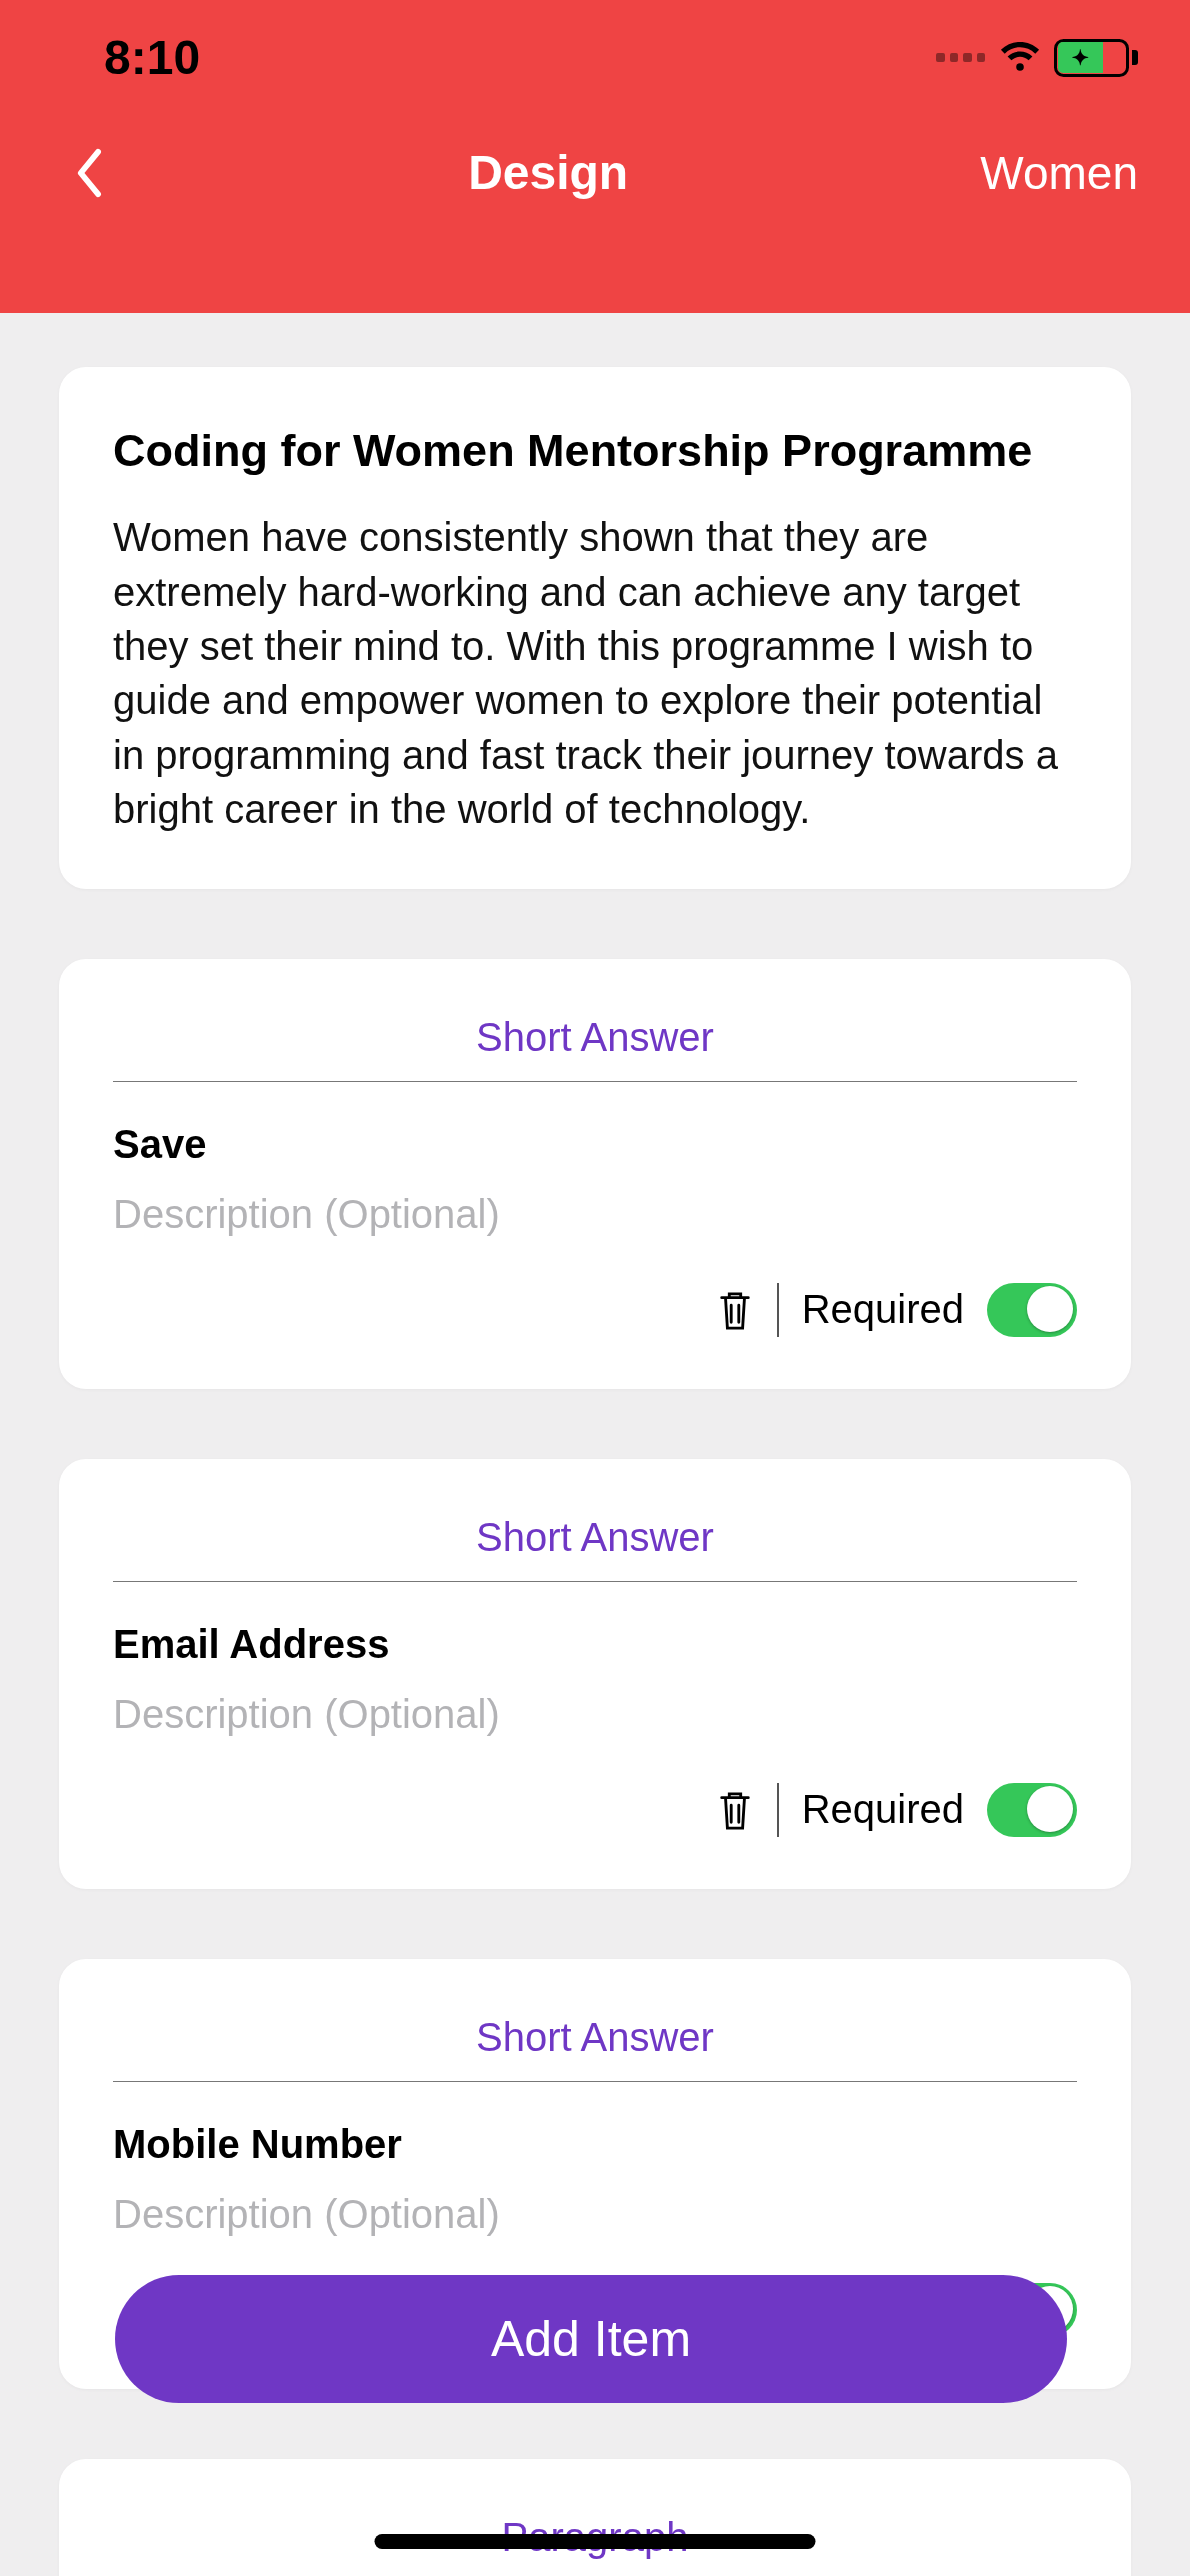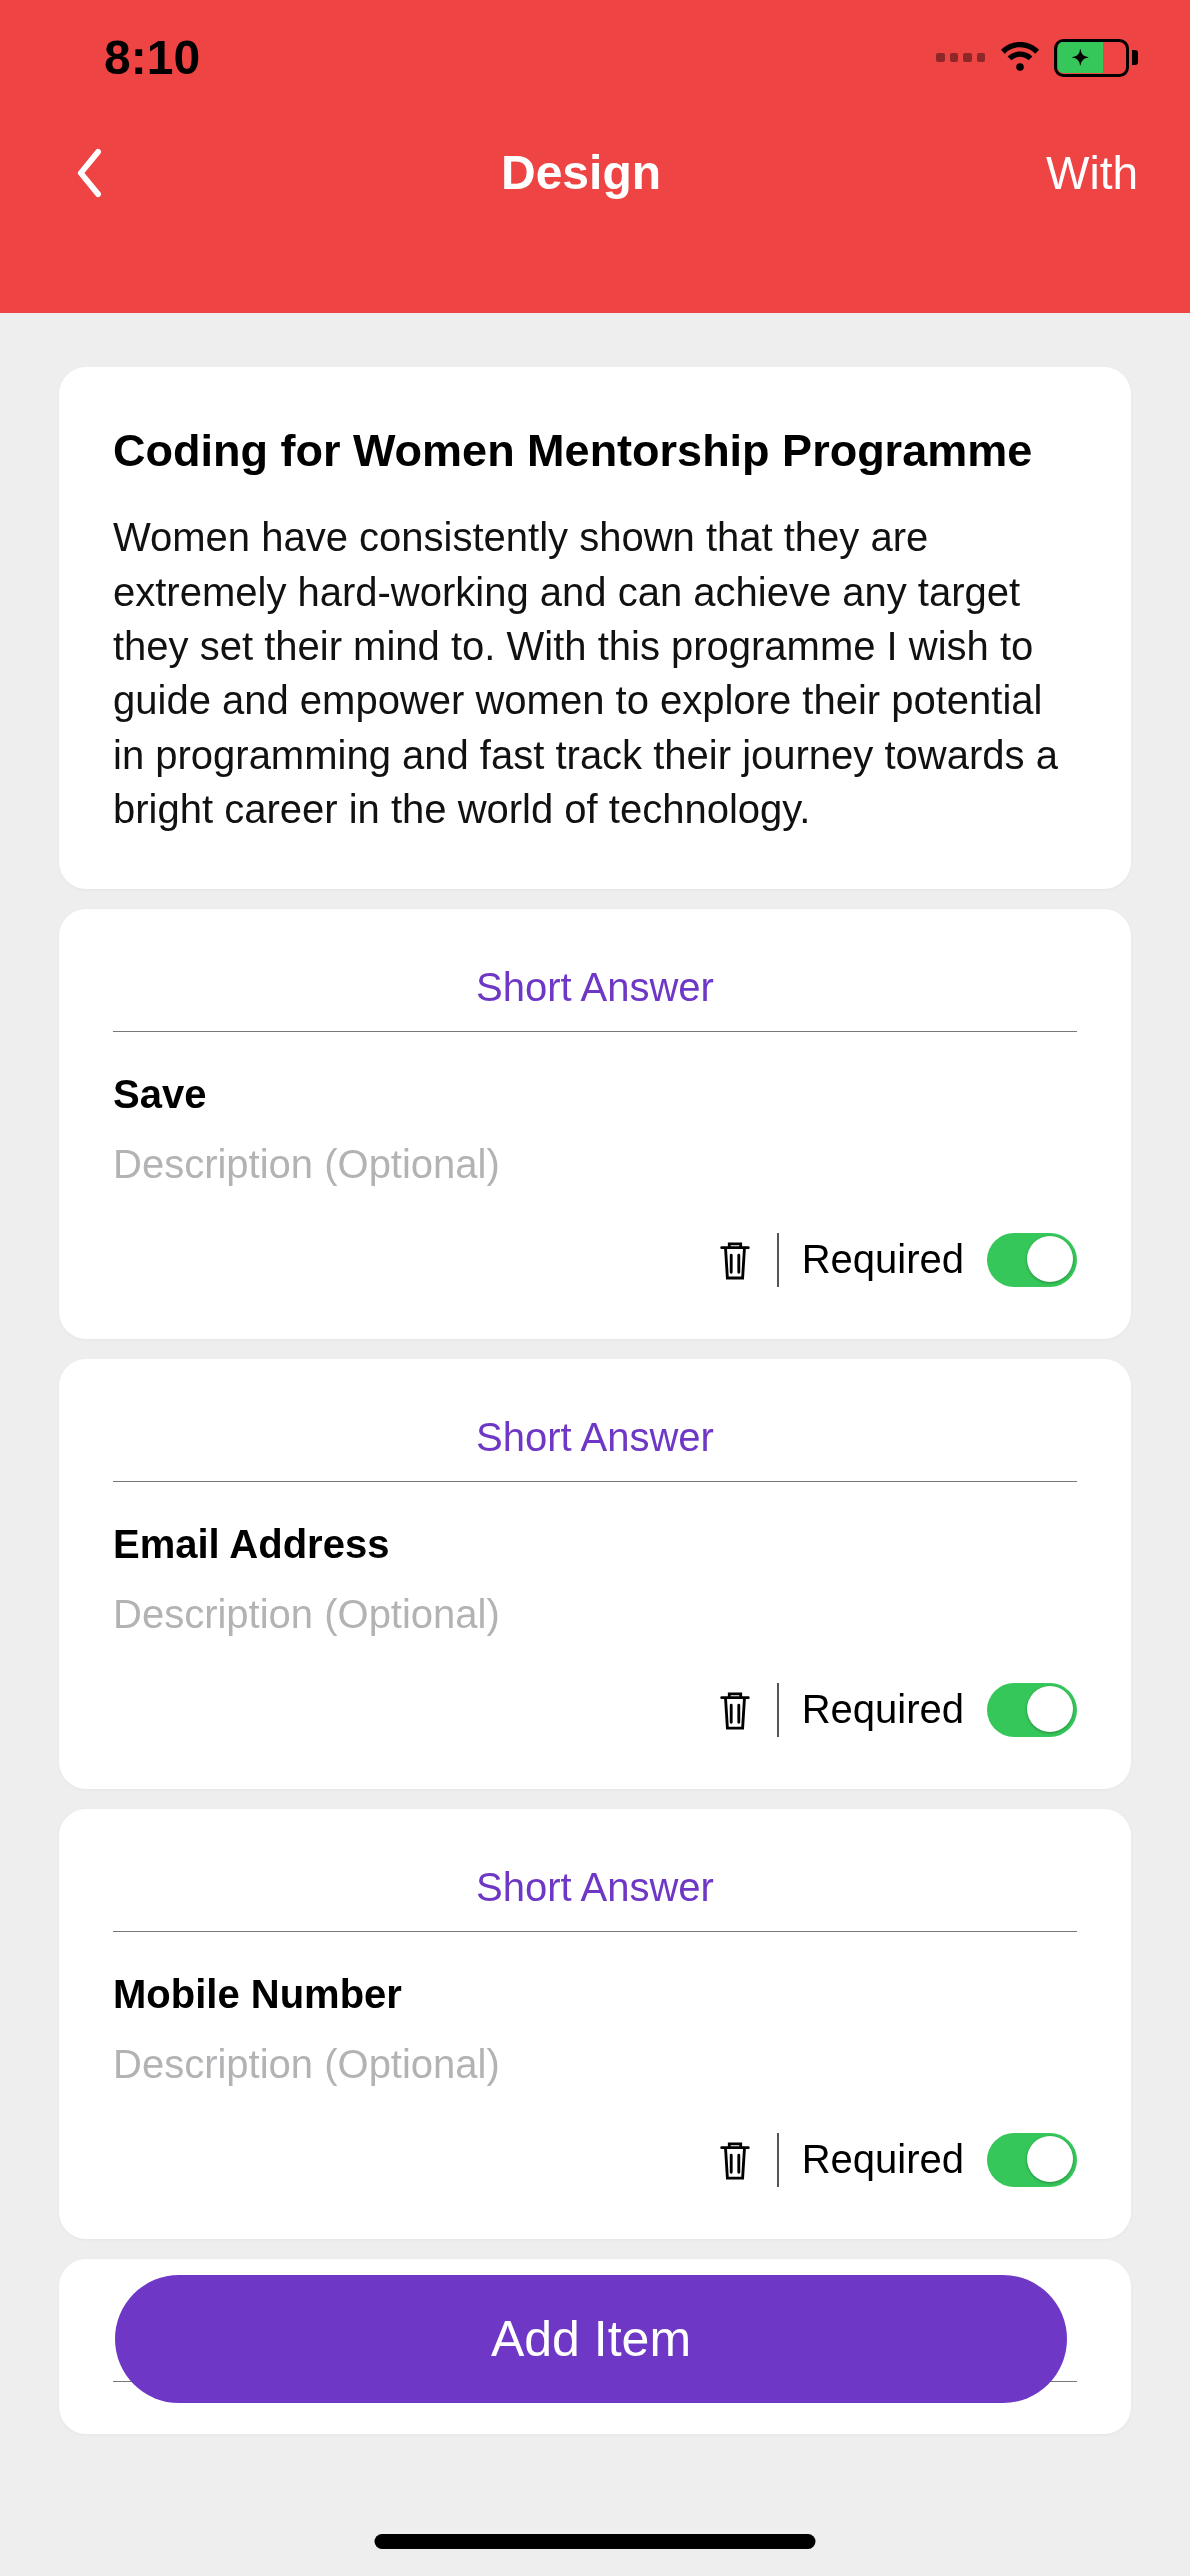--- a/index.html
+++ b/index.html
@@ -61,21 +61,21 @@
   
   .content {
     padding: 54px 59px 0 59px;
     height: calc(2576px - 253px);
     overflow: hidden;
   }
   .card {
     background: #fff;
     border-radius: 27px;
     padding: 56px 54px 52px 54px;
-    margin-bottom: 20px;
+    margin-bottom: 70px;
     box-shadow: 0 1px 3.8px rgba(0,0,0,0.04);
   }
   .form-title { font-size:45px; font-weight:700; color:#000; margin-bottom:31px; line-height:1.25; }
   .form-desc  { font-size:40px; color:#111; line-height:1.36; }
 
   .type-row {
     text-align: center;
     font-size: 40px;
     font-weight: 500;
     color: #6f37c5;
@@ -145,21 +145,21 @@
       </span>
     </div>
   </div>
   <div class="nav-bar">
     <div class="back-btn">
       <svg viewBox="0 0 30 52">
           <path d="M26 4L8 26l18 22" stroke="#fff" stroke-width="6" fill="none" stroke-linecap="round" stroke-linejoin="round"></path>
         </svg>
     </div>
     <div class="nav-title">Design</div>
-    <div class="nav-save">With</div>
+    <div class="nav-save">Women</div>
   </div>
 </div>
 
 <div class="content">
 
   <div class="card">
     <div class="form-title">Coding for Women Mentorship Programme</div>
     <div class="form-desc">Women have consistently shown that they are extremely hard-working and can achieve any target they set their mind to. With this programme I wish to guide and empower women to explore their potential in programming and fast track their journey towards a bright career in the world of technology.</div>
   </div>
 

